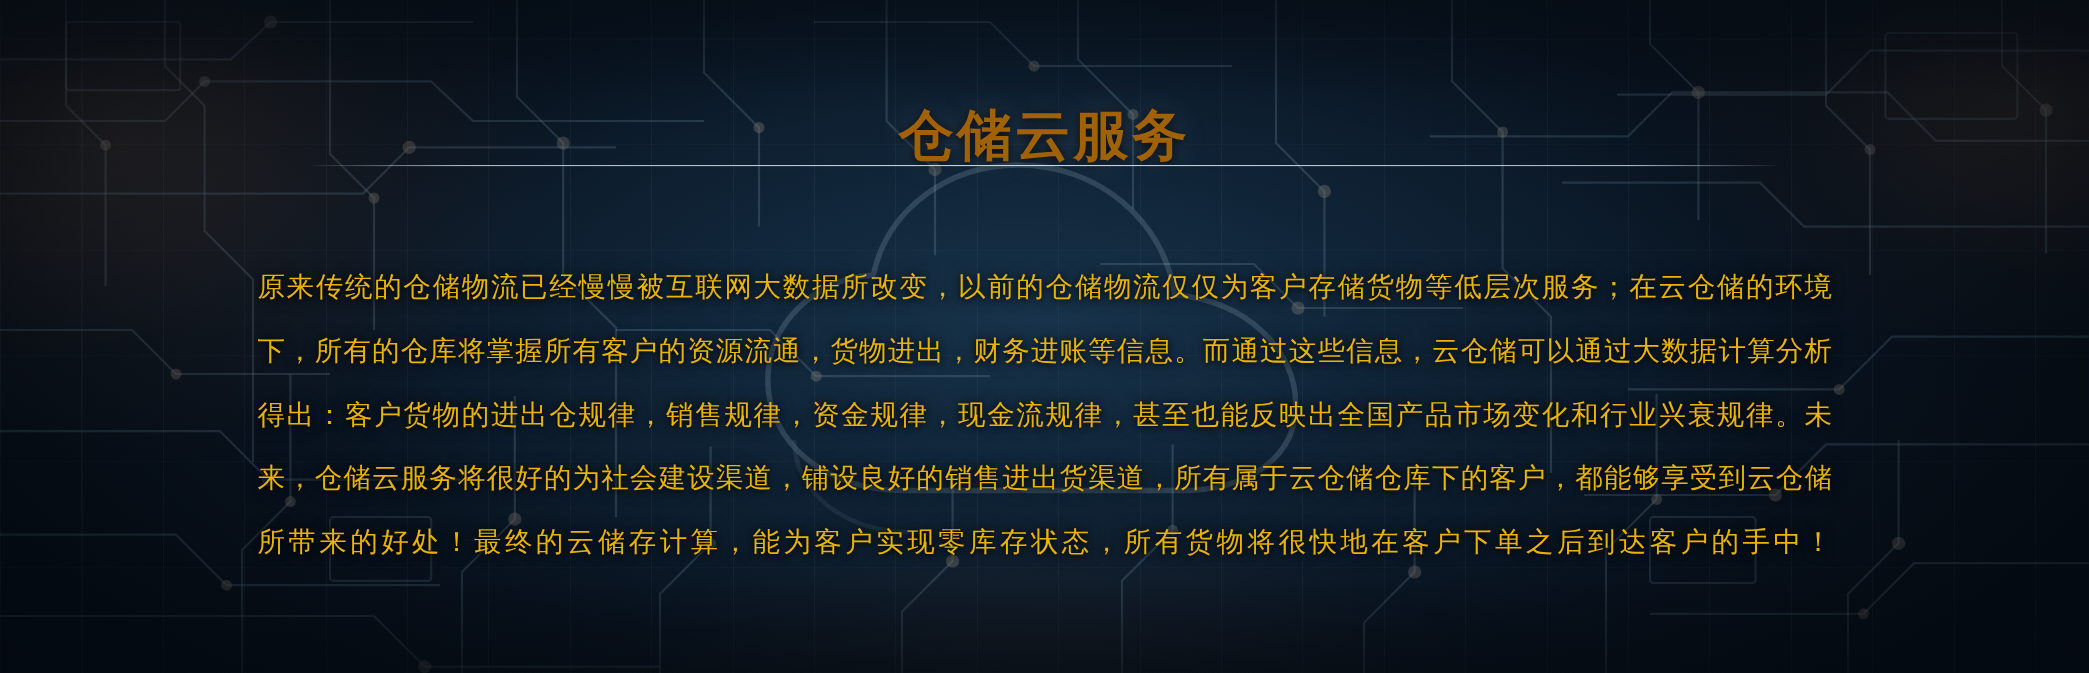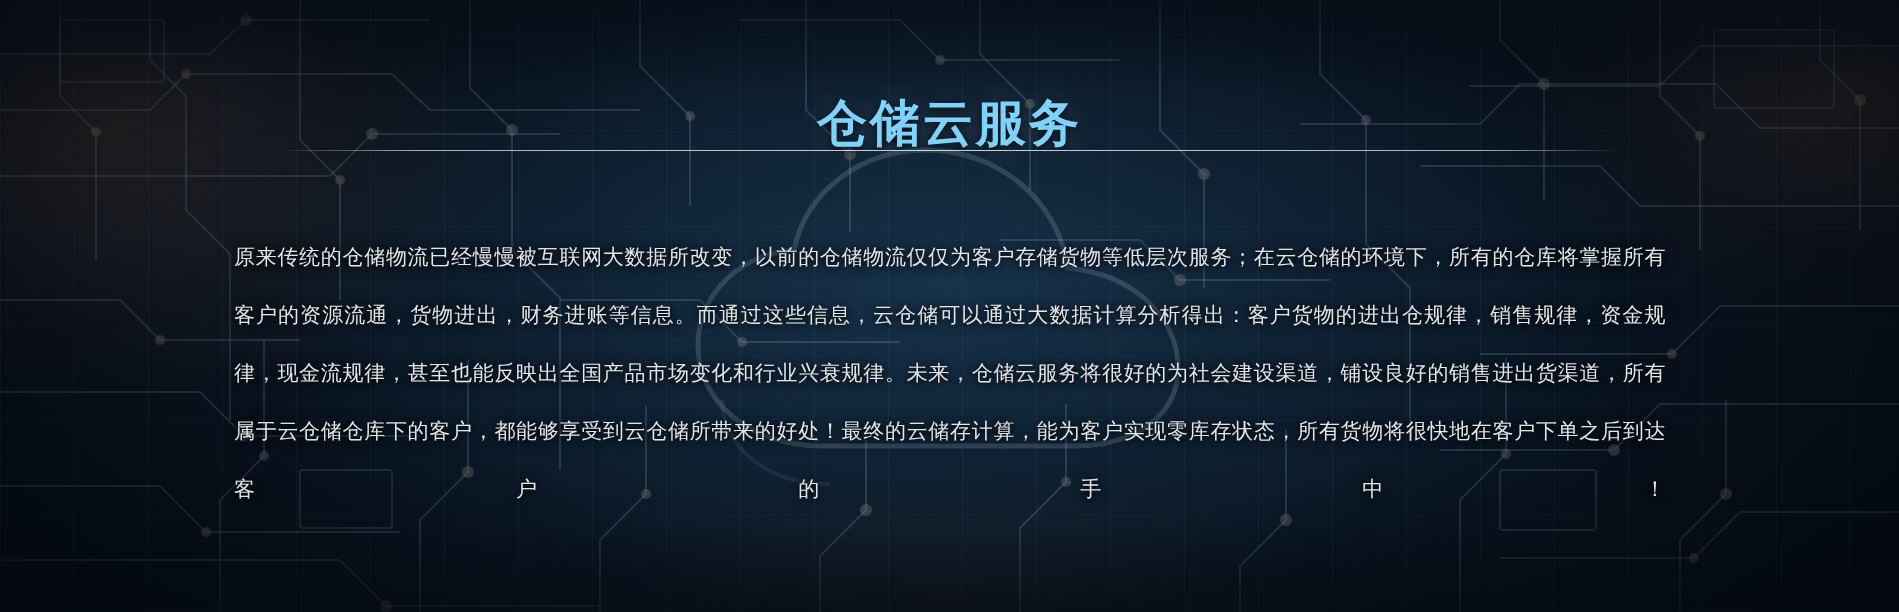--- a/index.html
+++ b/index.html
@@ -88,21 +88,21 @@
   .page-title {
     position: absolute;
     top: 56px;
     left: 0;
     width: 100%;
     text-align: center;
     font-family: "DejaVu Serif", "Liberation Serif", serif;
     font-weight: bold;
     font-size: 50px;
     letter-spacing: 3px;
-    color: #7dd3fc;
+    color: #a16207;
     text-shadow: 0 2px 10px rgba(0,0,0,0.85), 0 0 26px rgba(180,210,235,0.22);
   }
 
   .title-rule {
     position: absolute;
     top: 150px;
     left: 285px;
     width: 1330px;
     height: 1px;
     background: linear-gradient(90deg,
@@ -112,23 +112,23 @@
         rgba(208,224,236,0.78) 90%,
         rgba(196,214,228,0.05) 100%);
   }
 
   .body-copy {
     position: absolute;
     top: 207px;
     left: 234px;
     width: 1432px;
     font-family: "Liberation Sans", "DejaVu Sans", sans-serif;
-    font-size: 21px;
+    font-size: 25px;
     line-height: 58px;
-    color: #e5e5e5;
+    color: #eab308;
     text-align: justify;
     text-justify: inter-character;
     text-shadow: 0 1px 6px rgba(0,0,0,0.92), 0 0 14px rgba(0,0,0,0.6);
     letter-spacing: 0.6px;
   }
   .body-copy::after {
     content: "";
     display: inline-block;
     width: 100%;
   }

